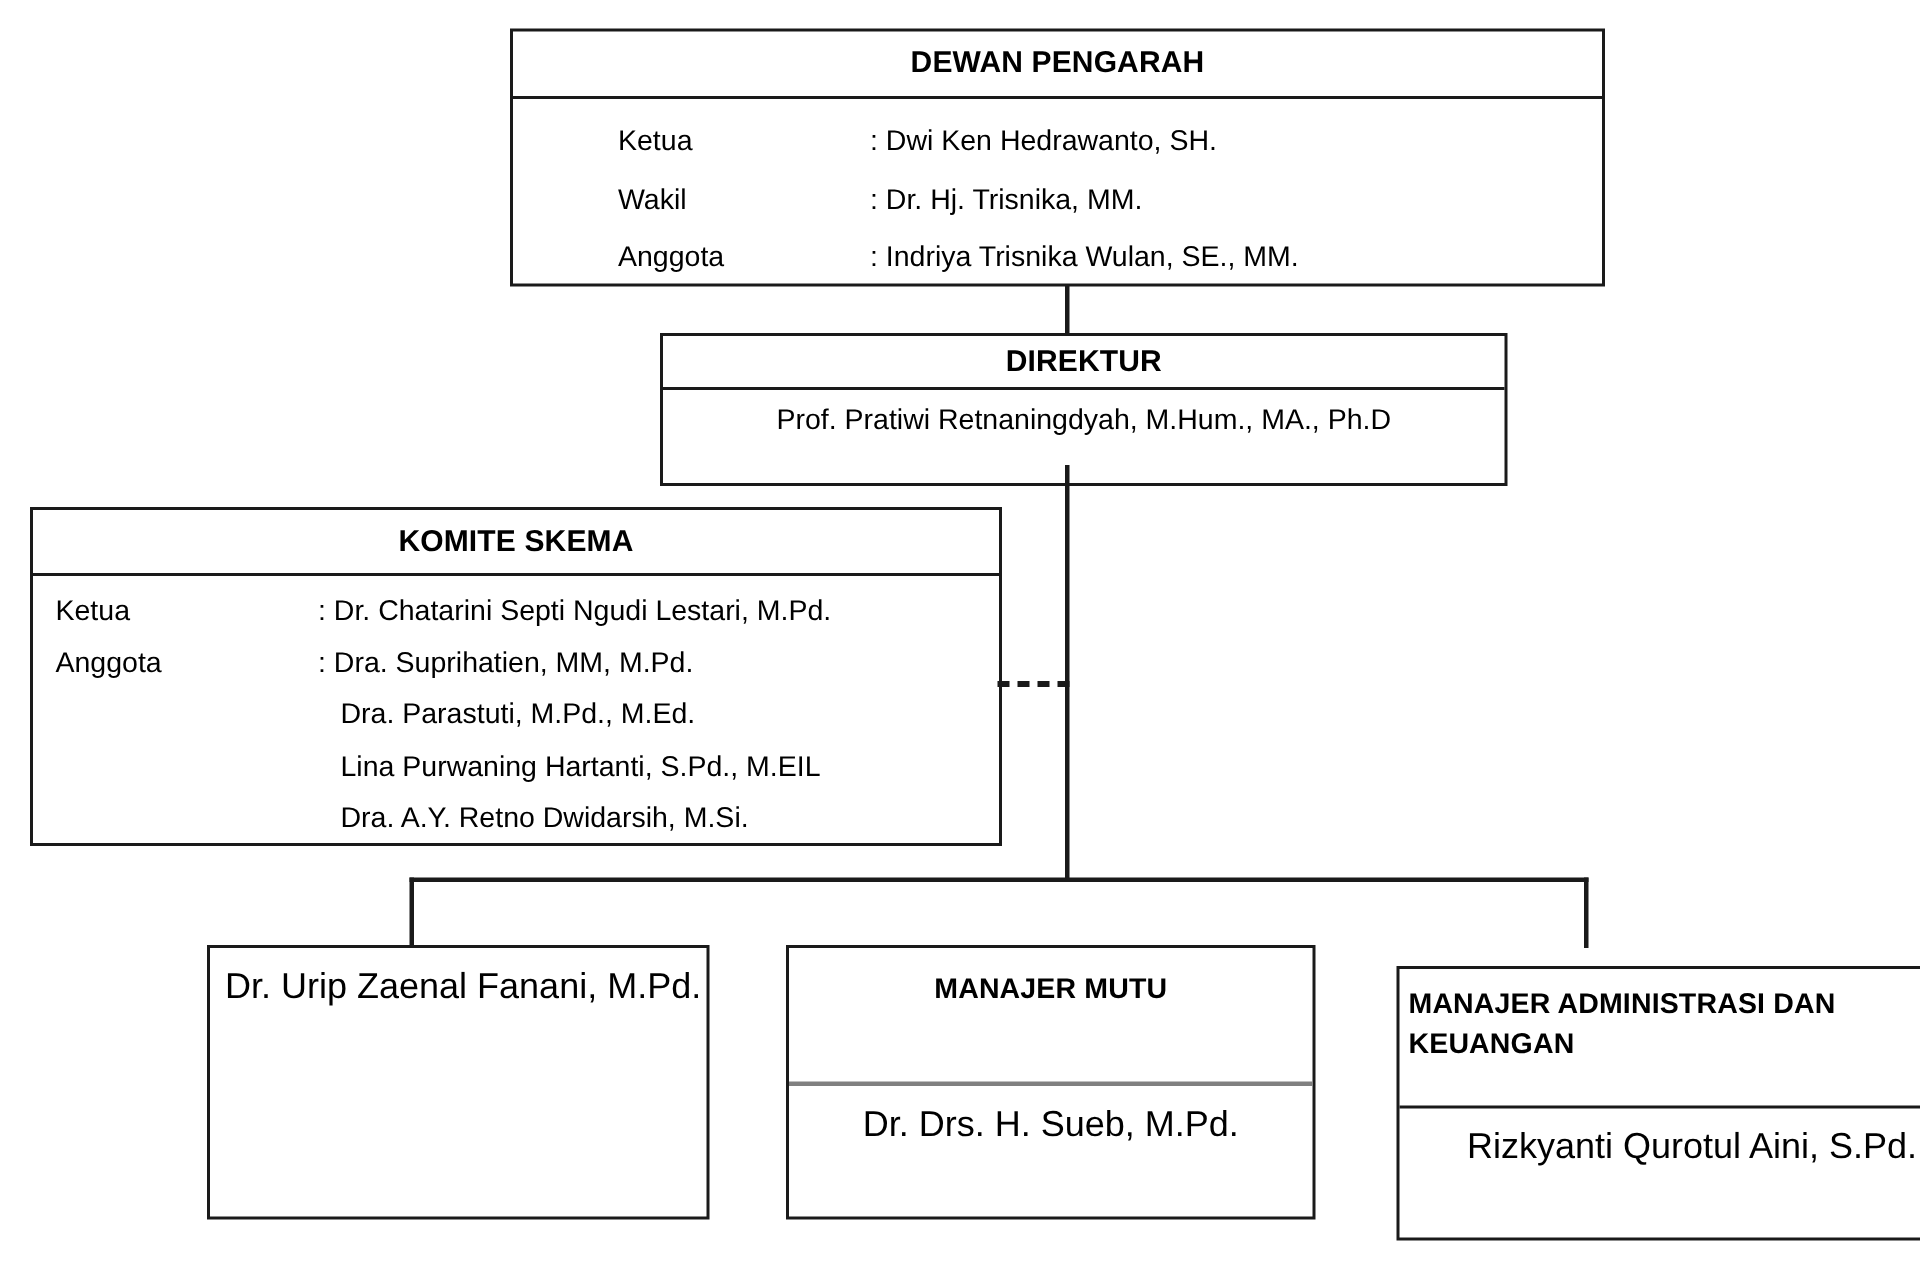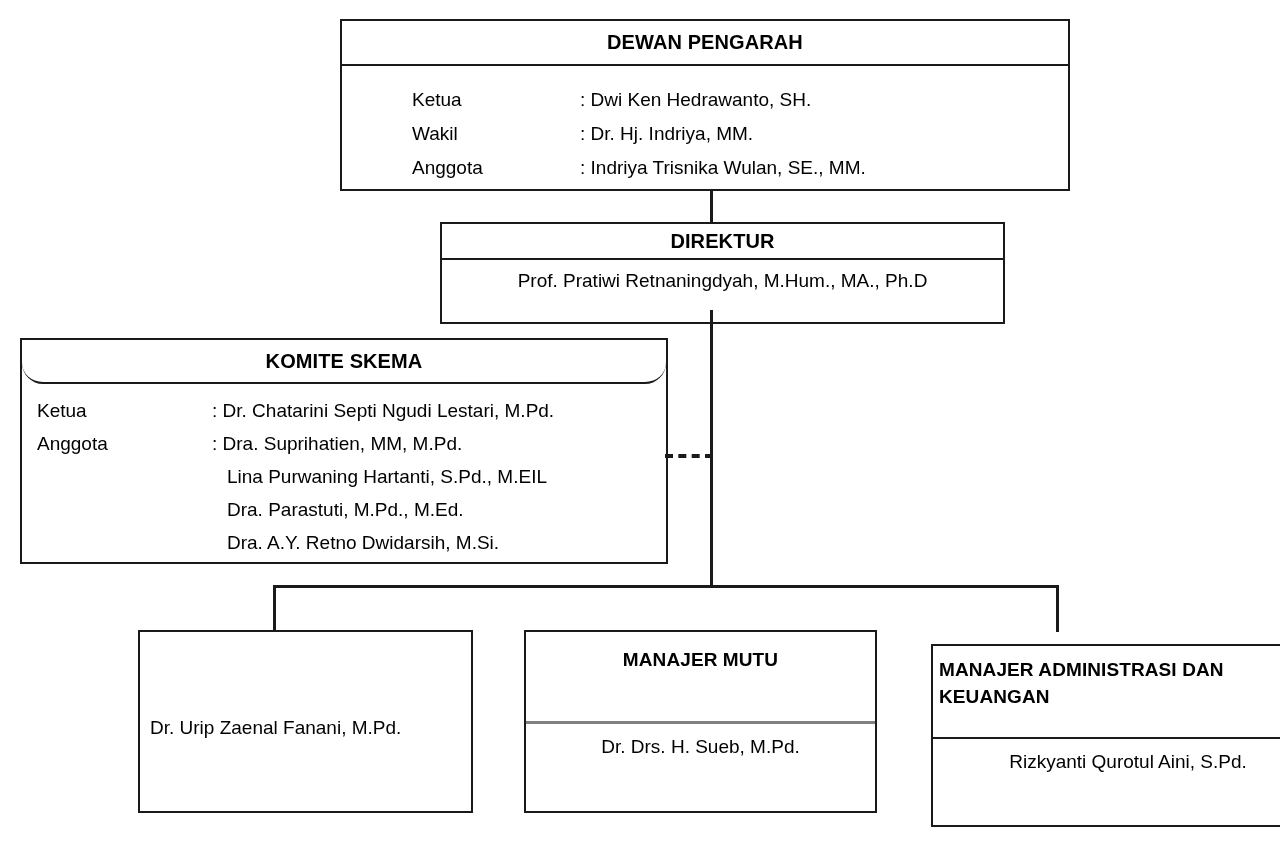--- a/index.html
+++ b/index.html
@@ -38,21 +38,21 @@
     border-bottom: 2px solid #1a1a1a;
   }
   .node-header.divided-gray {
     border-bottom: 3px solid #808080;
   }
   .node-body {
     box-sizing: border-box;
     flex: 1;
     display: flex;
     flex-direction: column;
-    justify-content: center;
+    justify-content: space-between;
   }
   .body-center {
     align-items: center;
     justify-content: flex-start;
     text-align: center;
   }
   .kv-row {
     display: flex;
     flex-direction: row;
     align-items: baseline;
@@ -90,36 +90,36 @@
   }
   #node-direktur .node-body {
     font-size: 19px; line-height: 28px; padding-top: 7px; align-items: center;
   }
 
   
   #node-komite-skema {
     left: 20px; top: 338px; width: 648px; height: 226px;
   }
   #node-komite-skema .node-header {
-    height: 44px; font-size: 20px; border-radius: 21px;
+    height: 44px; font-size: 20px;
   }
   #node-komite-skema .node-body {
     padding: 7px 0 0 0; font-size: 19px; line-height: 33px;
   }
   #node-komite-skema .kv-row { padding-left: 15px; }
   #node-komite-skema .kv-label { width: 175px; }
   #node-komite-skema .cont-row { padding-left: 205px; }
 
   
   .manager .node-header {
     font-size: 19px;
     line-height: 27px;
   }
   .manager .node-body {
-    font-size: 19px;
+    font-size: 24px;
     padding-top: 12px;
     align-items: center;
   }
   #node-manajer-sertifikasi {
     left: 138px; top: 630px; width: 335px; height: 183px;
   }
   #node-manajer-sertifikasi .node-header { height: 93px; align-items: flex-start; padding-top: 14px; }
   #node-manajer-sertifikasi .node-body { align-items: flex-start; padding-left: 10px; }
 
   #node-manajer-mutu {
@@ -162,21 +162,21 @@
 
   <div class="node" id="node-dewan-pengarah">
     <div class="node-header divided">DEWAN PENGARAH</div>
     <div class="node-body">
       <div class="kv-row">
         <span class="kv-label">Ketua</span>
         <span class="kv-value">: Dwi Ken Hedrawanto, SH.</span>
       </div>
       <div class="kv-row">
         <span class="kv-label">Wakil</span>
-        <span class="kv-value">: Dr. Hj. Indriya, MM.</span>
+        <span class="kv-value">: Dr. Hj. Trisnika, MM.</span>
       </div>
       <div class="kv-row">
         <span class="kv-label">Anggota</span>
         <span class="kv-value">: Indriya Trisnika Wulan, SE., MM.</span>
       </div>
     </div>
   </div>
 
   <div class="node" id="node-direktur">
     <div class="node-header divided">DIREKTUR</div>
@@ -189,22 +189,22 @@
     <div class="node-header divided">KOMITE SKEMA</div>
     <div class="node-body">
       <div class="kv-row">
         <span class="kv-label">Ketua</span>
         <span class="kv-value">: Dr. Chatarini Septi Ngudi Lestari, M.Pd.</span>
       </div>
       <div class="kv-row">
         <span class="kv-label">Anggota</span>
         <span class="kv-value">: Dra. Suprihatien,  MM, M.Pd.</span>
       </div>
+      <div class="cont-row">Dra. Parastuti, M.Pd., M.Ed.</div>
       <div class="cont-row">Lina Purwaning Hartanti, S.Pd., M.EIL</div>
-      <div class="cont-row">Dra. Parastuti, M.Pd., M.Ed.</div>
       <div class="cont-row">Dra. A.Y. Retno Dwidarsih, M.Si.</div>
     </div>
   </div>
 
   <div class="node manager" id="node-manajer-sertifikasi">
     <div class="node-body">
       <span>Dr. Urip Zaenal Fanani, M.Pd.</span>
     </div>
   </div>
 

